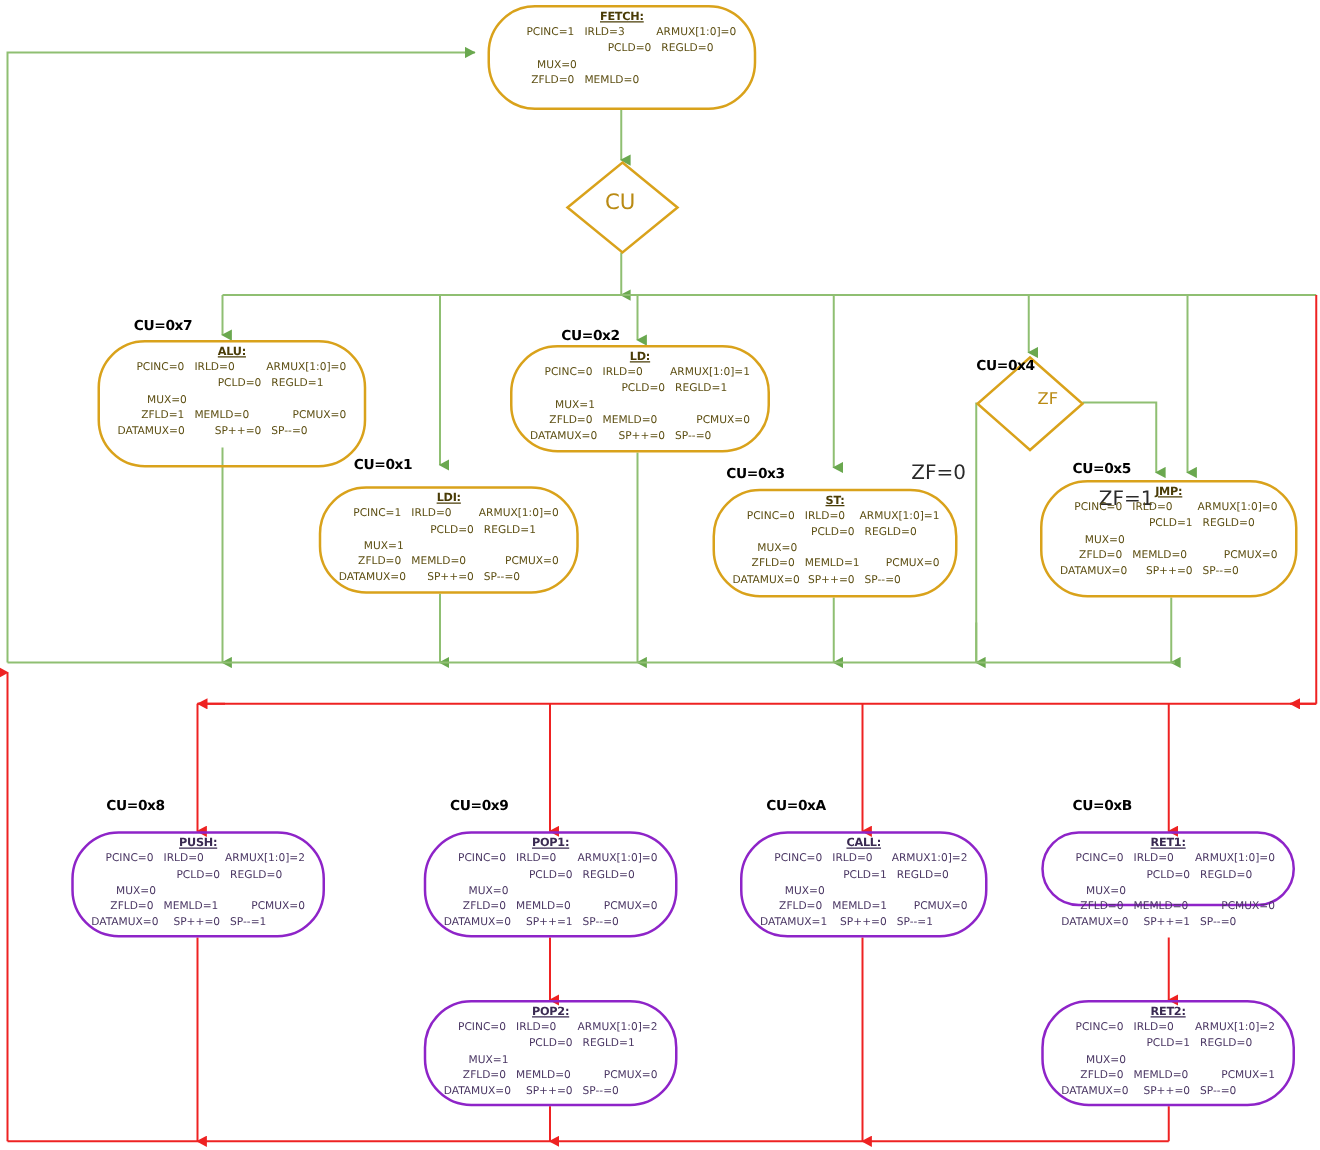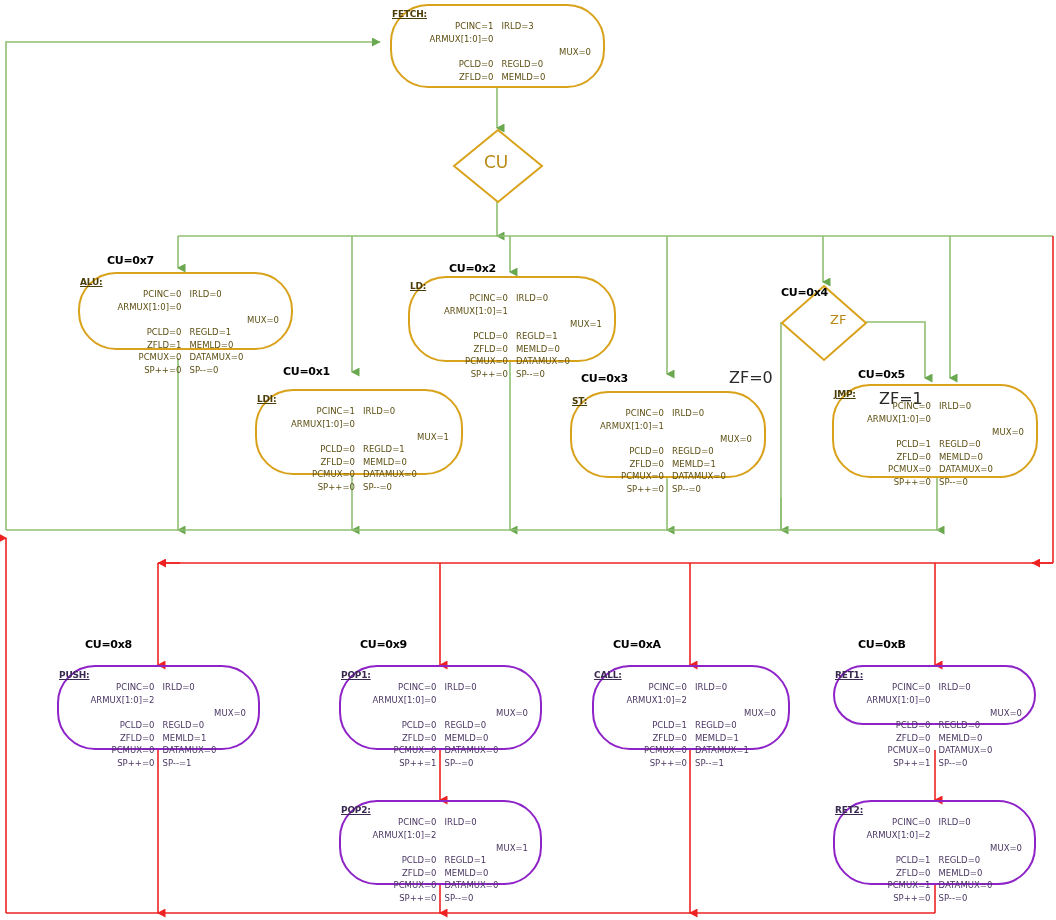--- a/index.html
+++ b/index.html
@@ -16,33 +16,33 @@
     position:absolute;
     box-sizing:border-box;
     border:2px solid #d9a21b;
     border-radius:38px;
     background:transparent;
     color:#6b5a12;
   }
   .state.stack{border-color:#8e24c8;}
 
   .st-title{
-    text-align:left;
+    text-align:center;
     font-size:9px;
     font-weight:bold;
     color:#4a3c07;
     text-decoration:underline;
     margin-top:3px;
     letter-spacing:-0.2px;
   }
   .state.stack .st-title{color:#3a2a52;}
 
   .sig-grid{
     display:grid;
-    grid-template-columns:1fr 1fr;
+    grid-template-columns:1fr 1fr 1fr;
     padding:1px 10px 0 10px;
     font-size:8.5px;
     color:#5d4f13;
     line-height:12.5px;
   }
   .state.stack .sig-grid{color:#4a3663;}
   .sig-l{text-align:right;padding-right:4px;}
   .sig-r{text-align:left;padding-left:4px;}
   .sig-r.pushright{text-align:right;padding-right:2px;margin-top:13px;}
 
@@ -183,21 +183,21 @@
         <div class="sig-r">IRLD=3</div>
         <div class="sig-l">ARMUX[1:0]=0</div>
         <div class="sig-r pushright">MUX=0</div>
         <div class="sig-l">PCLD=0</div>
         <div class="sig-r">REGLD=0</div>
         <div class="sig-l">ZFLD=0</div>
         <div class="sig-r">MEMLD=0</div>
       </div>
   </div>
 
-  <div class="state" style="left:78px;top:272px;width:215px;height:78px">
+  <div class="state" style="left:78px;top:272px;width:215px;height:102px">
     <div class="st-title">ALU:</div>
     <div class="sig-grid">
         <div class="sig-l">PCINC=0</div>
         <div class="sig-r">IRLD=0</div>
         <div class="sig-l">ARMUX[1:0]=0</div>
         <div class="sig-r pushright">MUX=0</div>
         <div class="sig-l">PCLD=0</div>
         <div class="sig-r">REGLD=1</div>
         <div class="sig-l">ZFLD=1</div>
         <div class="sig-r">MEMLD=0</div>

